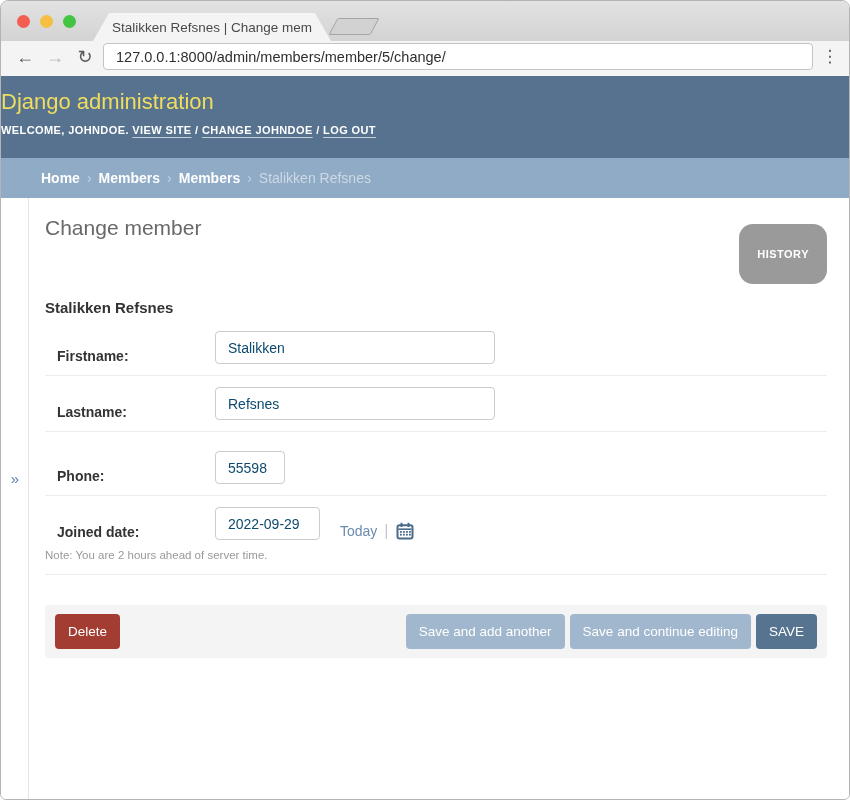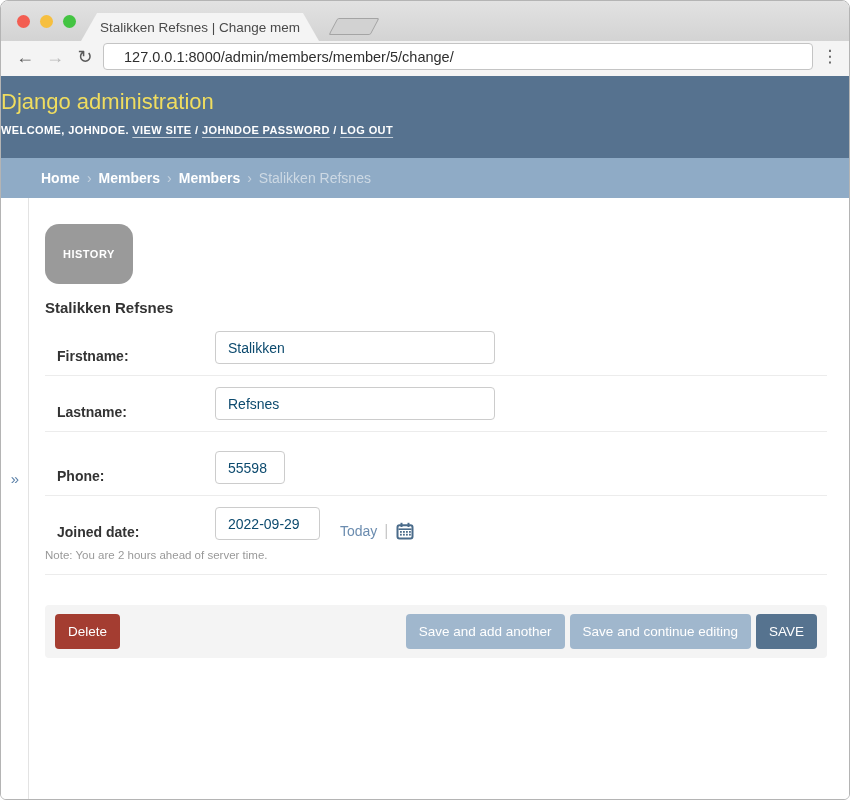--- a/index.html
+++ b/index.html
@@ -11,35 +11,35 @@
   }
 
   
   .tabbar { position:relative; height:40px; background:linear-gradient(#e2e2e2,#d3d3d3); }
   .traffic { position:absolute; top:14px; left:16px; display:flex; gap:10px; }
   .light { width:13px; height:13px; border-radius:50%; }
   .light.red { background:#f35e52; }
   .light.yellow { background:#f6bf3f; }
   .light.green { background:#43c442; }
   .tab {
-    position:absolute; left:80px; top:12px; width:238px; height:28px;
+    position:absolute; left:92px; top:12px; width:238px; height:28px;
     background:#f4f4f4; clip-path:polygon(16px 0, calc(100% - 16px) 0, 100% 100%, 0 100%);
     display:flex; align-items:center; justify-content:center;
     font-size:13.5px; color:#4a4a4a; filter:drop-shadow(0 0 1px #9e9e9e);
   }
   .newtab {
     position:absolute; left:332px; top:17px; width:42px; height:17px;
     background:#d2d2d2; border:1px solid #a4a4a4; transform:skewX(-28deg); border-radius:2px;
   }
   .toolbar { height:35px; background:#f4f4f4; display:flex; align-items:center; padding:0 8px 4px 12px; gap:6px; }
   .navicon { font-size:18px; color:#5a5a5a; width:24px; text-align:center; line-height:1; cursor:pointer; }
   .navicon.disabled { color:#b9b9b9; }
   .urlbox {
     flex:1; height:27px; border:1px solid #c4c4c4; border-radius:4px; background:#fff;
-    padding:0 20px; font-size:14.5px; color:#2f2f2f; outline:none; font-family:"Liberation Sans", sans-serif;
+    padding:0 12px; font-size:14.5px; color:#2f2f2f; outline:none; font-family:"Liberation Sans", sans-serif;
   }
   .kebab { font-size:17px; color:#5a5a5a; width:22px; text-align:center; cursor:pointer; }
 
   
   .dj-header { height:82px; background:#56728f; text-align:left; color:#fff; }
   .dj-title { font-size:22px; font-weight:400; color:#f0dd5f; padding-top:13px; }
   .dj-welcome { margin-top:9px; font-size:11px; font-weight:bold; letter-spacing:.4px; color:#fff; }
   .dj-welcome .uname { font-weight:bold; }
   .dj-link { color:#fff; text-decoration:underline; text-underline-offset:3px; text-decoration-color:rgba(255,255,255,.65); cursor:pointer; }
   .dj-sep { color:#fff; }
@@ -116,21 +116,21 @@
     <span class="kebab">⋮</span>
   </div>
 
   <div class="dj-header">
     <div class="dj-title">Django administration</div>
     <div class="dj-welcome">
       <span>WELCOME,</span>
       <span class="uname">JOHNDOE</span><span>.</span>
       <span class="dj-link">VIEW SITE</span>
       <span class="dj-sep">/</span>
-      <span class="dj-link">JOHNDOE PASSWORD</span>
+      <span class="dj-link">CHANGE JOHNDOE</span>
       <span class="dj-sep">/</span>
       <span class="dj-link">LOG OUT</span>
     </div>
   </div>
 
   <div class="crumbs">
     <a class="crumb-link">Home</a>
     <span class="crumb-sep">›</span>
     <a class="crumb-link">Members</a>
     <span class="crumb-sep">›</span>
@@ -140,20 +140,21 @@
   </div>
 
   <div class="content">
     <div class="side-strip">
       <div class="side-toggle">»</div>
     </div>
 
     <div class="main">
 
       <div class="page-head">
+        <h1 class="page-title">Change member</h1>
         <button class="history-btn">HISTORY</button>
       </div>
 
       <h2 class="obj-name">Stalikken Refsnes</h2>
 
       <div class="form-row">
         <div class="row-line">
           <label class="f-label">Firstname:</label>
           <input class="f-input w-wide" value="Stalikken" style="">
         </div>

